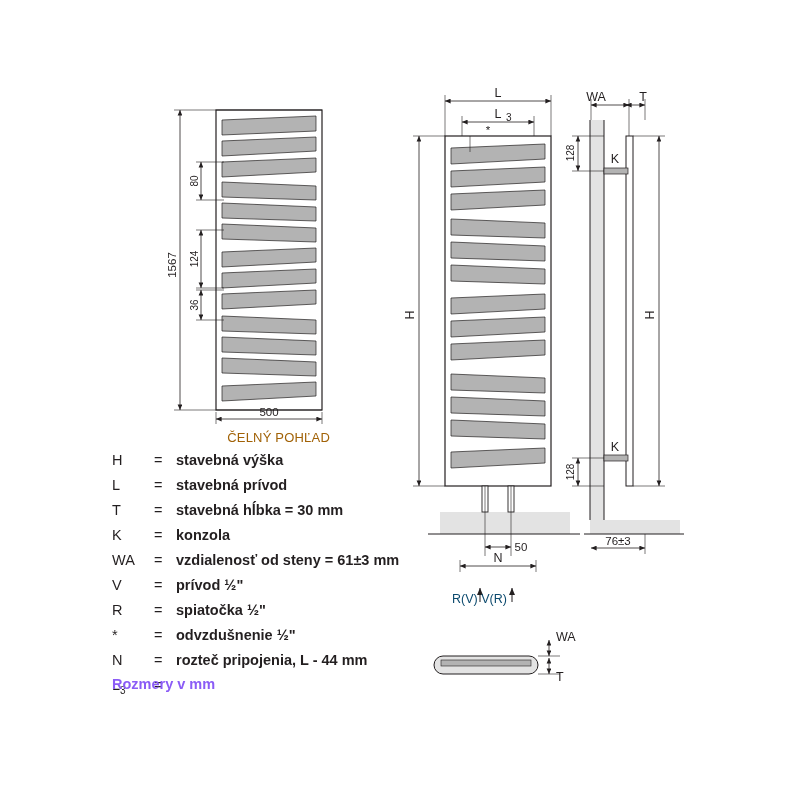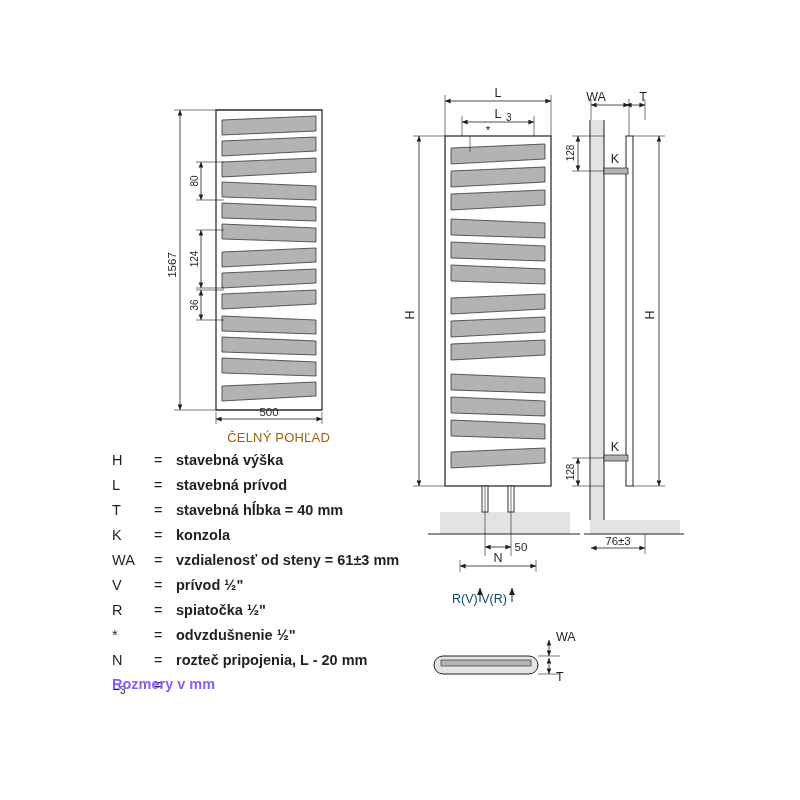--- a/index.html
+++ b/index.html
@@ -298,21 +298,21 @@
       <span class="legend-txt">stavebná výška</span>
     </div>
     <div class="legend-row">
       <span class="legend-sym">L</span>
       <span class="legend-eq">=</span>
       <span class="legend-txt">stavebná prívod</span>
     </div>
     <div class="legend-row">
       <span class="legend-sym">T</span>
       <span class="legend-eq">=</span>
-      <span class="legend-txt">stavebná hĺbka = 40 mm</span>
+      <span class="legend-txt">stavebná hĺbka = 30 mm</span>
     </div>
     <div class="legend-row">
       <span class="legend-sym">K</span>
       <span class="legend-eq">=</span>
       <span class="legend-txt">konzola</span>
     </div>
     <div class="legend-row">
       <span class="legend-sym">WA</span>
       <span class="legend-eq">=</span>
       <span class="legend-txt">vzdialenosť od steny = 61±3 mm</span>
@@ -328,21 +328,21 @@
       <span class="legend-txt">spiatočka ½"</span>
     </div>
     <div class="legend-row">
       <span class="legend-sym">*</span>
       <span class="legend-eq">=</span>
       <span class="legend-txt">odvzdušnenie ½"</span>
     </div>
     <div class="legend-row">
       <span class="legend-sym">N</span>
       <span class="legend-eq">=</span>
-      <span class="legend-txt">rozteč pripojenia, L - 20 mm</span>
+      <span class="legend-txt">rozteč pripojenia, L - 44 mm</span>
     </div>
     <div class="legend-row">
       <span class="legend-sym"><span>L</span><sub>3</sub></span>
       <span class="legend-eq">=</span>
     </div>
   </div>
 
   <div class="footnote">Rozmery v mm</div>
 
 </div>

